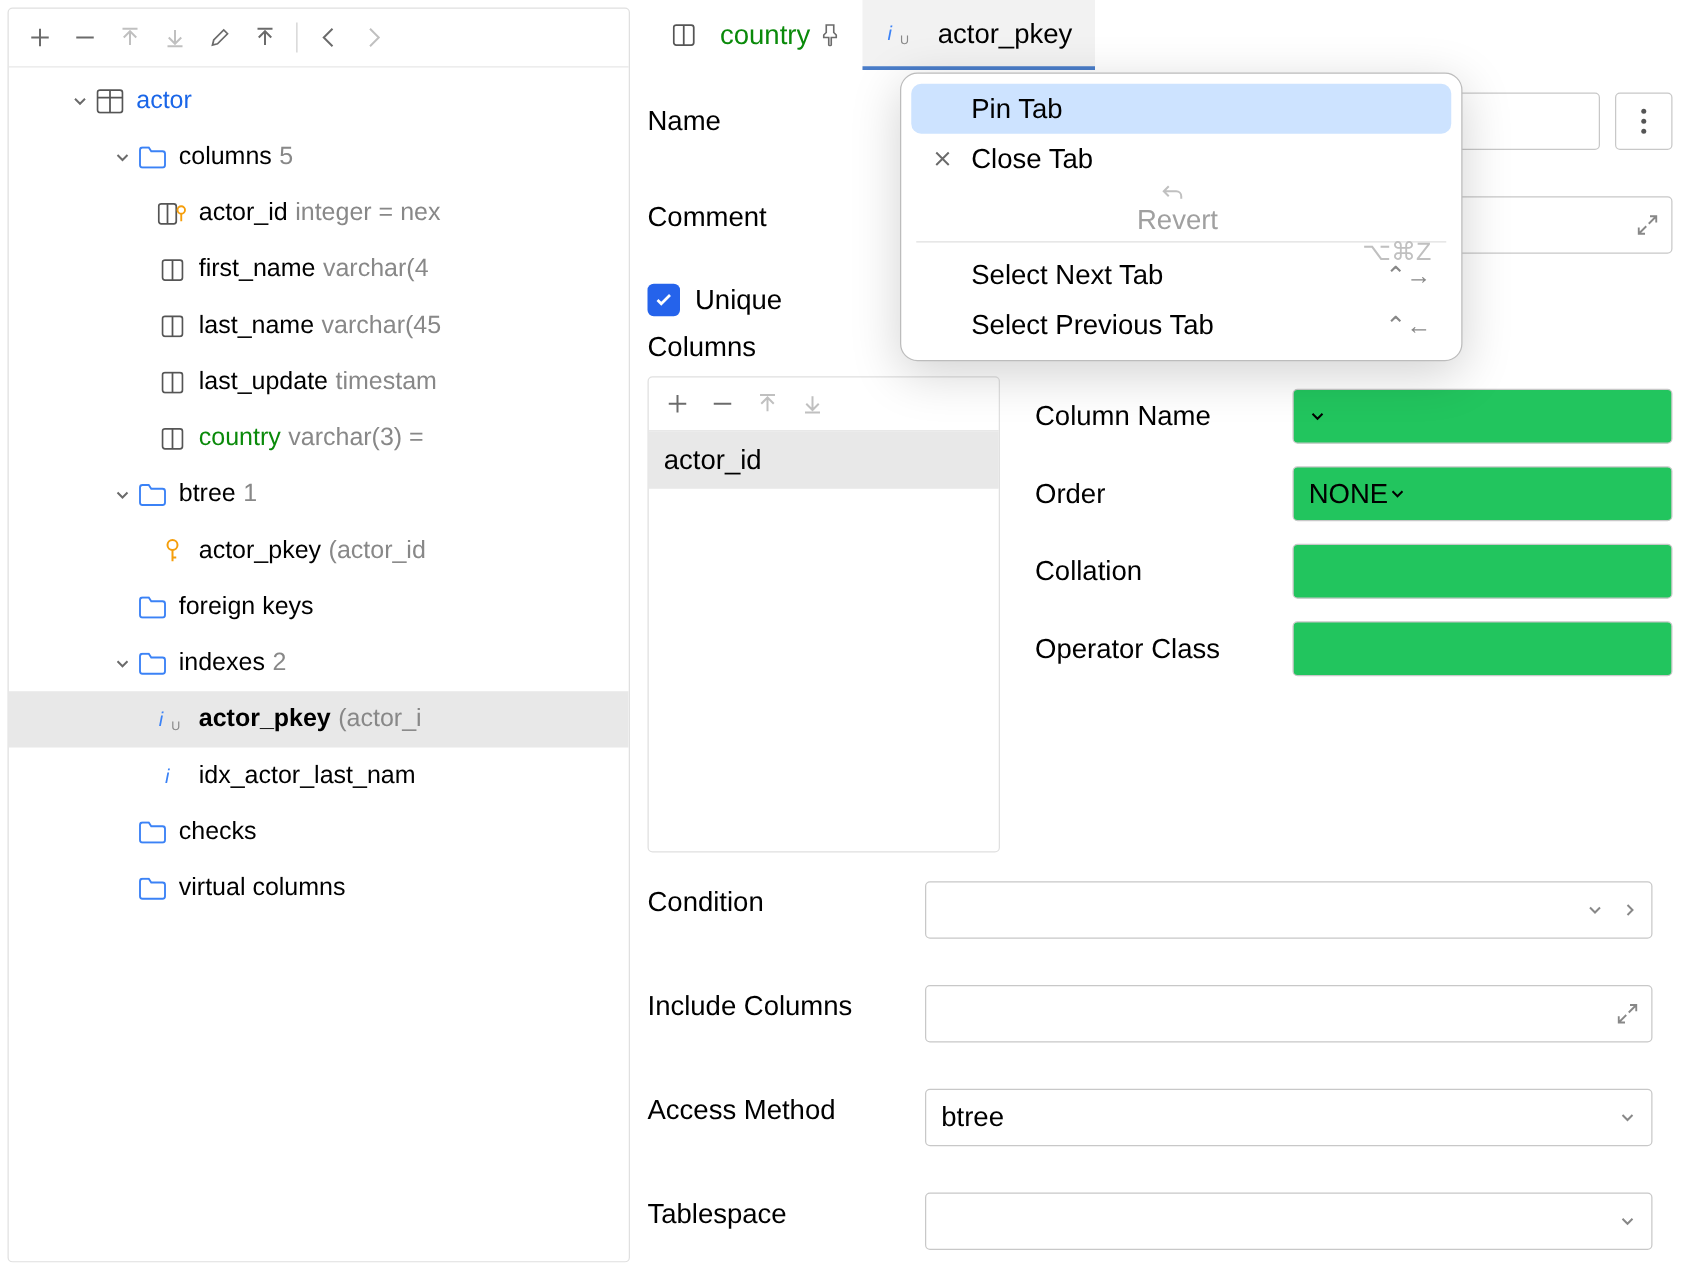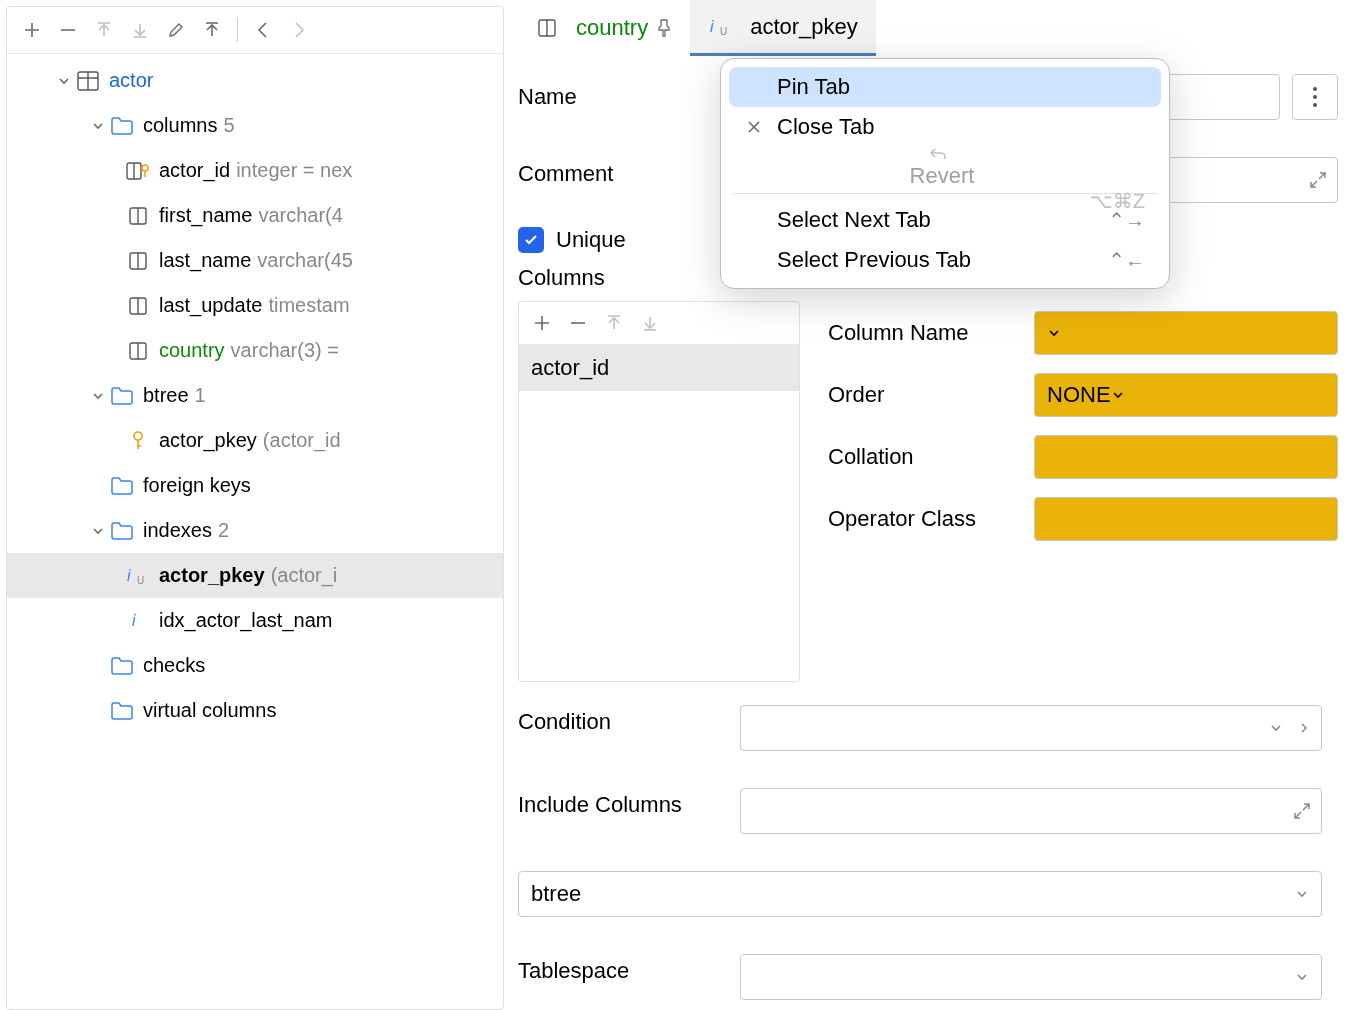--- a/index.html
+++ b/index.html
@@ -45,21 +45,21 @@
 .section-title { font-size: 22px; margin: 12px 0 10px 12px; }
 .cols-wrap { display: flex; gap: 28px; padding: 0 28px 0 12px; }
 .cols-list { width: 282px; border: 1px solid #e0e0e0; border-radius: 4px; }
 .cols-toolbar { display: flex; align-items: center; padding: 4px 6px; border-bottom: 1px solid #e8e8e8; gap: 2px; }
 .cols-item { padding: 10px 12px; font-size: 22px; }
 .cols-item.sel { background: #e8e8e8; }
 
 .props { flex: 1; padding-top: 10px; }
 .prow { display: flex; align-items: center; margin-bottom: 18px; }
 .plabel { width: 206px; font-size: 22px; }
-.pinput { flex: 1; height: 44px; border: 1px solid #c8c8c8; border-radius: 4px; padding: 0 12px; font-size: 22px; display: flex; align-items: center; position: relative; background: #eab308; }
+.pinput { flex: 1; height: 44px; border: 1px solid #c8c8c8; border-radius: 4px; padding: 0 12px; font-size: 22px; display: flex; align-items: center; position: relative; background: #22c55e; }
 
 .lower { padding: 10px 44px 0 12px; }
 .context-menu { position: absolute; left: 720px; top: 58px; width: 450px; background: #fff; border: 1px solid #bcbcbc; border-radius: 14px; box-shadow: 0 10px 40px rgba(0,0,0,0.18); padding: 8px; z-index: 100; }
 .ctx-item { display: flex; align-items: center; height: 40px; padding: 0 16px 0 10px; border-radius: 8px; font-size: 22px; }
 .ctx-item.hover { background: #cde3ff; }
 .ctx-item.disabled { color: #a0a0a0; flex-direction: column; }
 .ctx-ic { width: 30px; display: inline-flex; align-items: center; justify-content: center; margin-right: 8px; color: #6b6b6b; }
 .ctx-item.disabled .ctx-ic { color: #c0c0c0; }
 .ctx-short { margin-left: auto; color: #888; font-size: 20px; }
 .ctx-item.disabled .ctx-short { color: #c0c0c0; }
@@ -429,20 +429,21 @@
         <div class="flabel">Include Columns</div>
         <div class="finput with-icon">
             <span class="exp-ic">
               <svg width="18" height="18" viewBox="0 0 18 18">
                 <path d="M11 2h5v5M16 2l-6 6M7 16H2v-5M2 16l6-6" stroke="currentColor" stroke-width="1.5" fill="none"></path>
               </svg>
             </span>
           </div>
       </div>
       <div class="frow">
+        <div class="flabel">Access Method</div>
         <div class="finput with-icon">
             <span>btree</span>
             <span class="chev-ic">
               <svg width="14" height="14" viewBox="0 0 14 14">
                 <path d="M3 5l4 4 4-4" stroke="currentColor" stroke-width="1.6" fill="none"></path>
               </svg>
             </span>
           </div>
       </div>
       <div class="frow">

